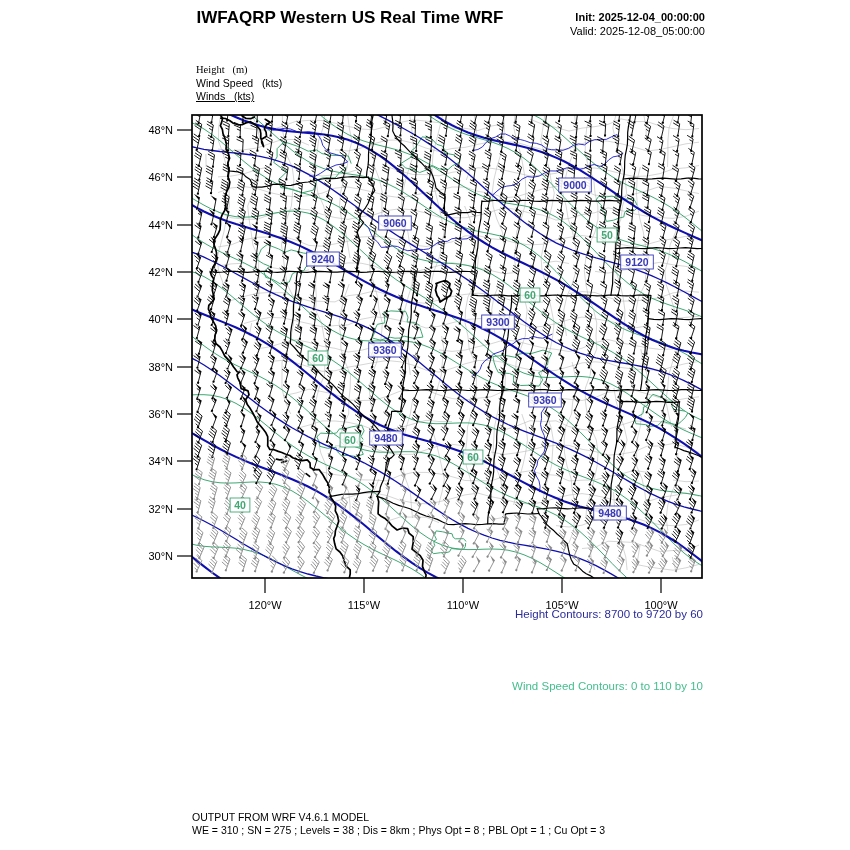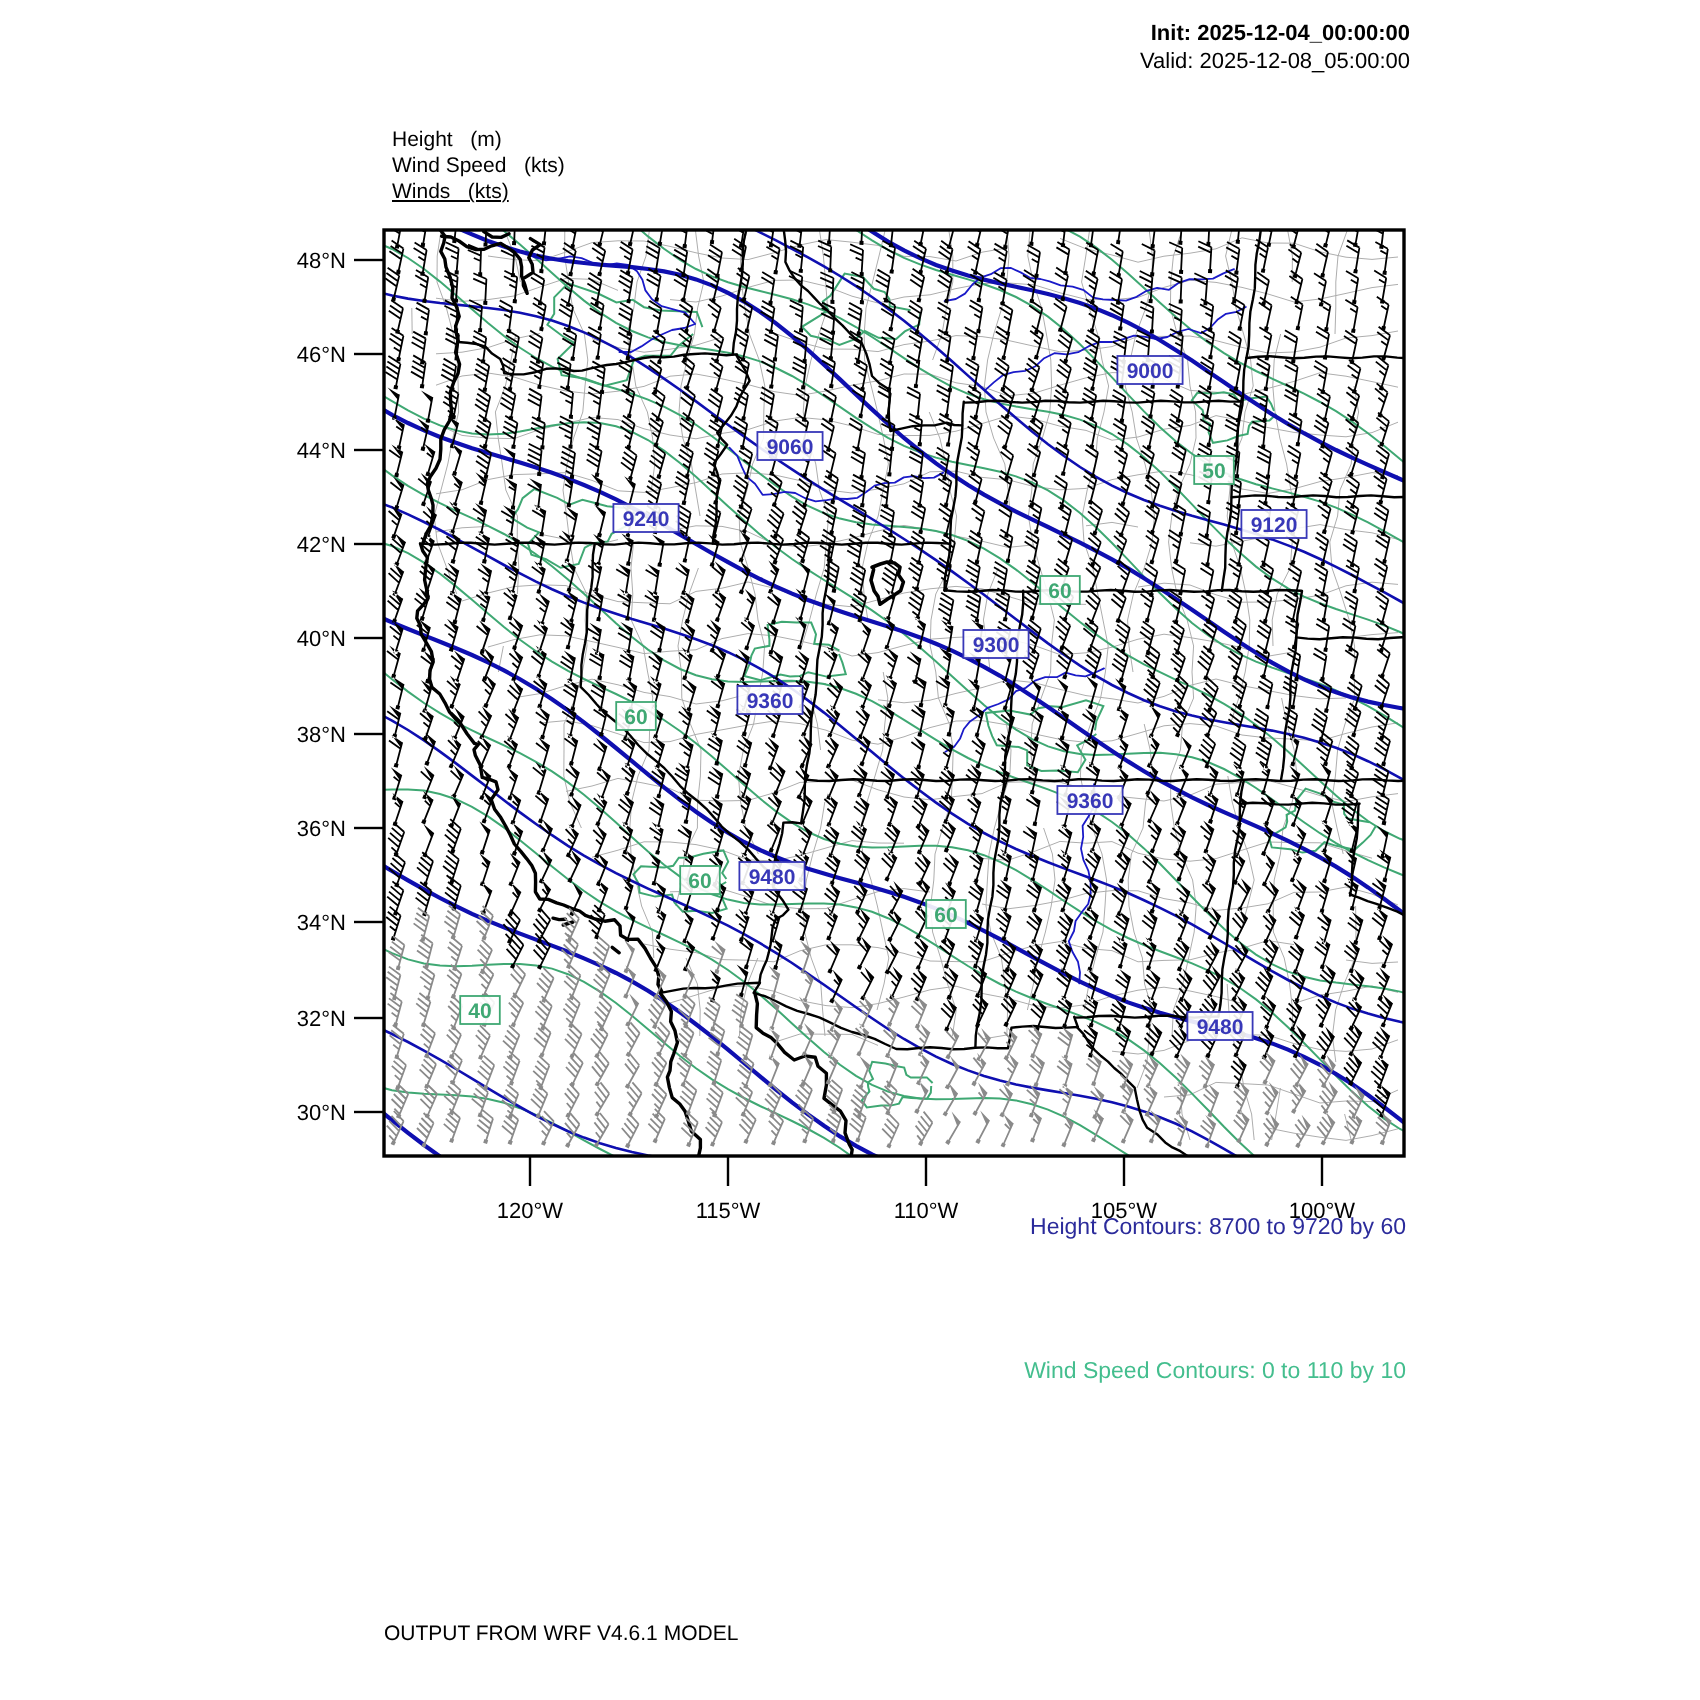--- a/index.html
+++ b/index.html
@@ -3,31 +3,32 @@
 <meta charset="utf-8">
 <style>
   html,body{margin:0;padding:0;background:#fff;}
   #page{position:relative;width:850px;height:850px;background:#ffffff;overflow:hidden;
         font-family:"Liberation Sans",sans-serif;color:#000;}
   .abs{position:absolute;}
   #title{left:190px;top:8px;width:320px;font-size:17px;font-weight:bold;text-align:center;white-space:nowrap;}
   #initline{right:145px;top:11px;font-size:11px;font-weight:bold;text-align:right;white-space:nowrap;margin-left:34px;}
   #validline{right:145px;top:25px;font-size:11px;text-align:left;white-space:nowrap;}
   .fieldlegend{left:196px;font-size:10.5px;white-space:pre;}
-  #flg0{top:64px;} #flg1{top:77px;} #flg2{top:90px;text-decoration:underline;}
+  #flg0{top:64px;font-family:Liberation Serif, serif;} #flg1{top:77px;} #flg2{top:90px;text-decoration:underline;}
   #hcl{right:147px;top:608px;font-size:11.5px;text-align:right;white-space:nowrap;}
   #wcl{right:147px;top:632px;font-size:11.5px;text-align:right;white-space:nowrap;}
   .footer{left:192px;font-size:10.5px;white-space:nowrap;}
   #ft1{top:811px;} #ft2{top:824px;}
   svg{position:absolute;left:0;top:0;}
 </style>
 </head>
 <body>
 
 <div id="page">
+  <div id="title" class="abs">IWFAQRP Western US Real Time WRF</div>
   <div id="initline" class="abs">Init: 2025-12-04_00:00:00</div>
   <div id="validline" class="abs">Valid: 2025-12-08_05:00:00</div>
 
   <div id="flg0" class="abs fieldlegend">Height   (m)</div>
   <div id="flg1" class="abs fieldlegend">Wind Speed   (kts)</div>
   <div id="flg2" class="abs fieldlegend">Winds   (kts)</div>
 
   <svg id="map-svg" width="850" height="850" viewBox="0 0 850 850">
       <defs>
         <clipPath id="mapclip">
@@ -303,13 +304,14 @@
         <text x="562" y="609" text-anchor="middle">105°W</text>
         <line x1="661" y1="578" x2="661" y2="593" stroke="#000" stroke-width="1.2"></line>
         <text x="661" y="609" text-anchor="middle">100°W</text>
       </g>
     </svg>
 
   <div id="hcl" class="abs" style="color: rgb(43, 43, 155); padding-left: 12px;">Height Contours: 8700 to 9720 by 60</div>
   <div id="wcl" class="abs" style="color: rgb(68, 190, 142); margin-top: 48px;">Wind Speed Contours: 0 to 110 by 10</div>
 
   <div id="ft1" class="abs footer">OUTPUT FROM WRF V4.6.1 MODEL</div>
+  <div id="ft2" class="abs footer">WE = 310 ; SN = 275 ; Levels = 38 ; Dis = 8km ; Phys Opt = 8 ; PBL Opt = 1 ; Cu Opt = 3</div>
 </div>
 
 </body></html>

